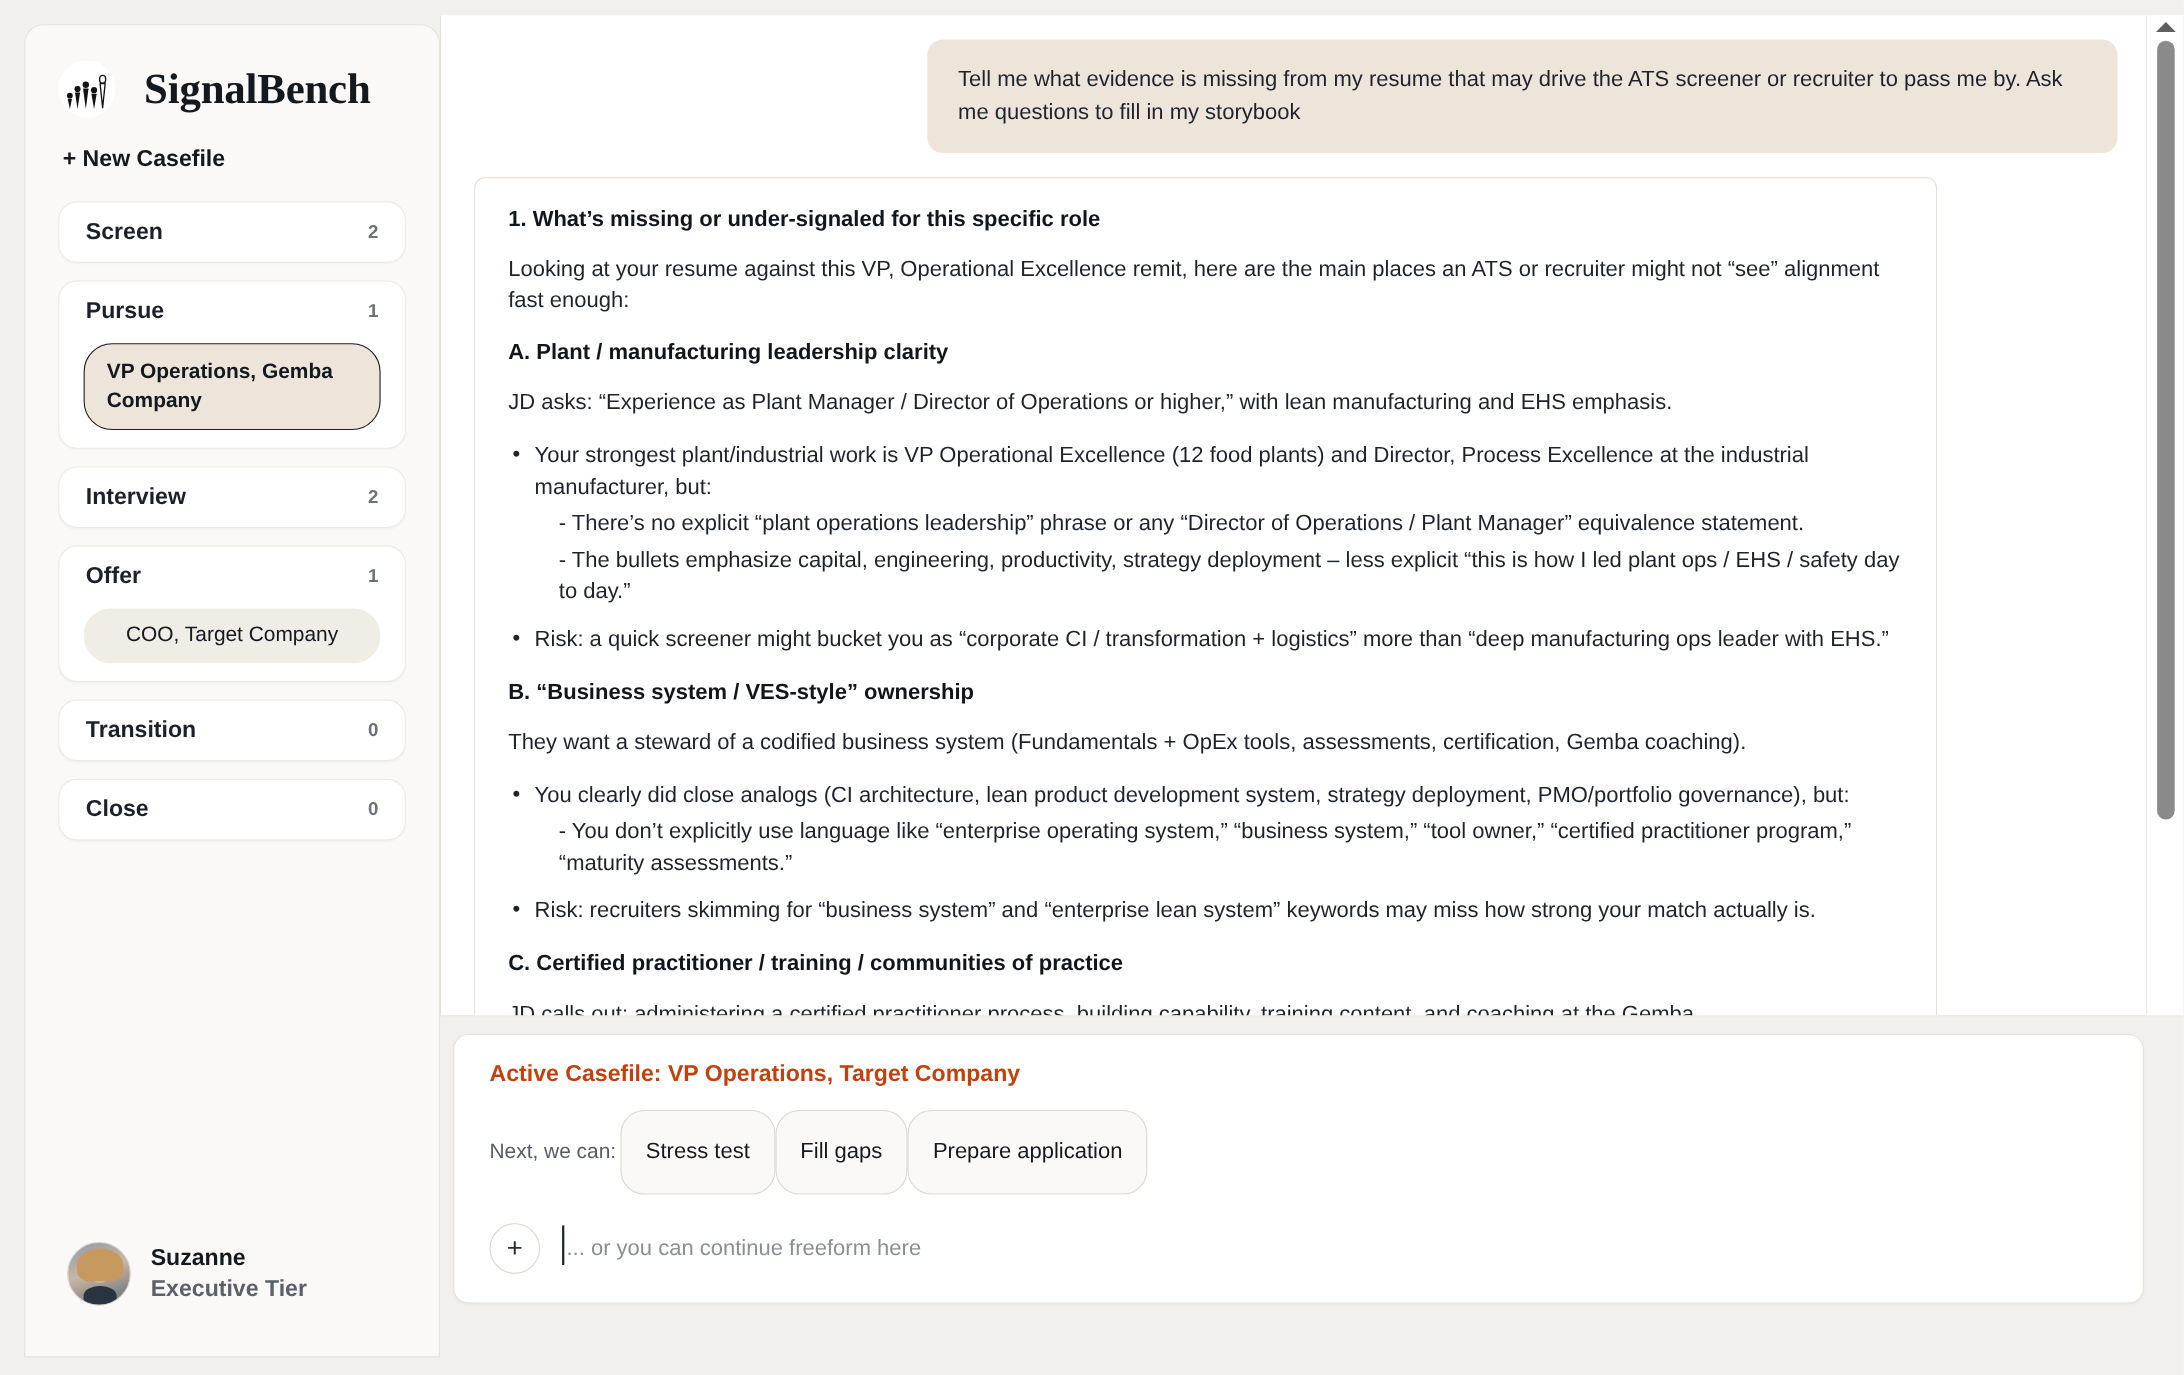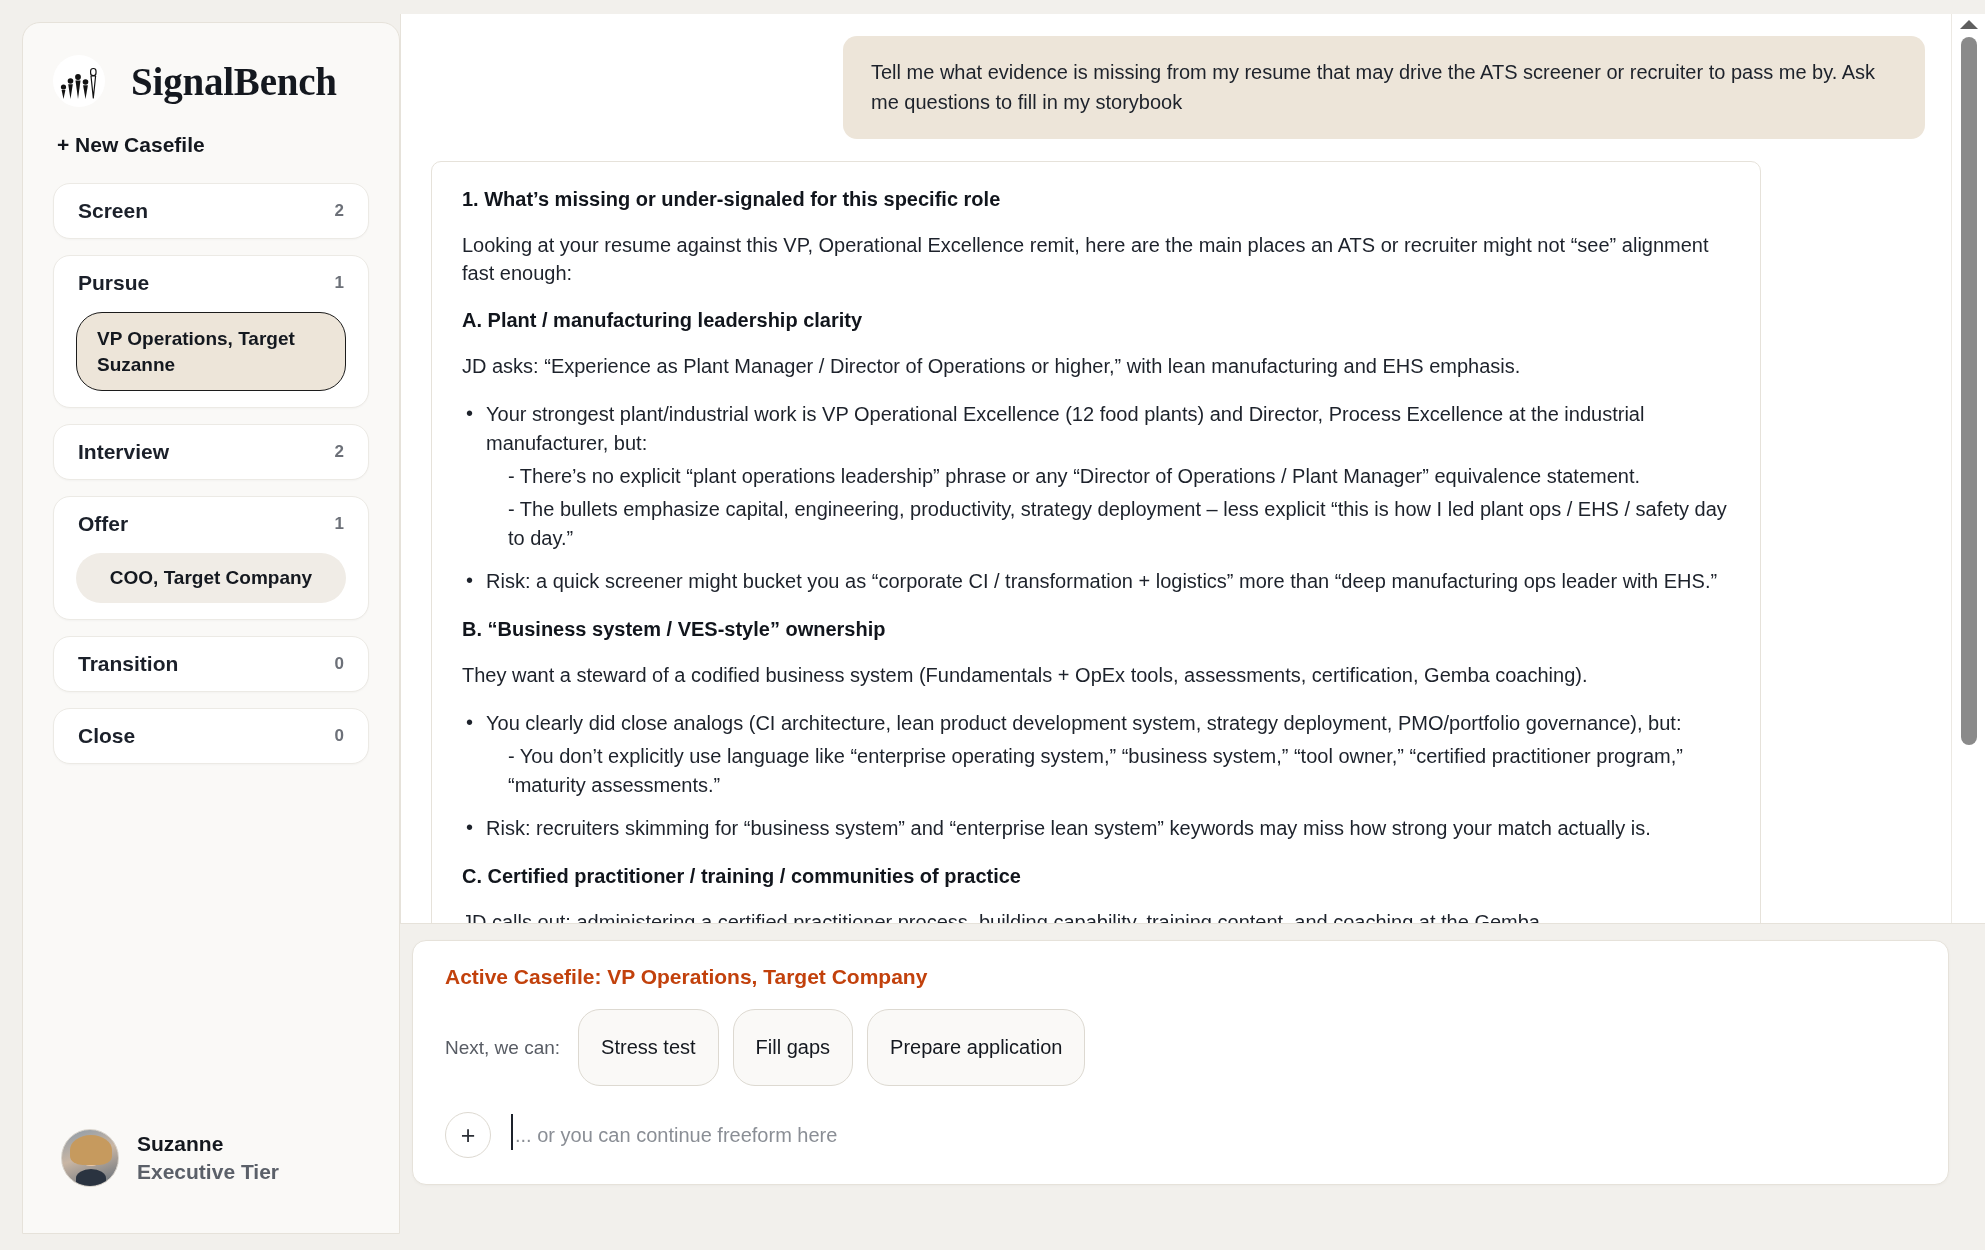--- a/index.html
+++ b/index.html
@@ -101,21 +101,21 @@
     padding: 13px 20px;
     font-size: 19px;
     font-weight: 700;
     color: #14181f;
     line-height: 1.35;
     cursor: pointer;
   }
   .casefile-chip.plain {
     background: #f0ece6;
     border: 1px solid transparent;
-    font-weight: 700;
+    font-weight: 400;
     text-align: center;
     padding: 11px 20px;
   }
 
   .user-block {
     margin-top: auto;
     padding: 0 0 46px 38px;
     display: flex;
     align-items: center;
     gap: 18px;
@@ -270,21 +270,20 @@
   }
   .active-casefile {
     font-size: 21px;
     font-weight: 700;
     color: #c2410c;
     margin-bottom: 20px;
   }
   .next-row {
     display: flex;
     align-items: center;
-    gap: 14px;
     margin-bottom: 26px;
   }
   .next-label {
     font-size: 19px;
     color: #585c64;
     margin-right: 4px;
   }
   .pill {
     background: #faf9f7;
     border: 1px solid #ddd9d1;
@@ -360,21 +359,21 @@
           <span class="stage-name">Screen</span>
           <span class="stage-count">2</span>
         </div>
       </div>
 
       <div class="stage-card has-children">
         <div class="stage-head">
           <span class="stage-name">Pursue</span>
           <span class="stage-count">1</span>
         </div>
-        <div class="casefile-chip">VP Operations, Target Suzanne</div>
+        <div class="casefile-chip">VP Operations, Gemba Company</div>
       </div>
 
       <div class="stage-card">
         <div class="stage-head">
           <span class="stage-name">Interview</span>
           <span class="stage-count">2</span>
         </div>
       </div>
 
       <div class="stage-card has-children">

